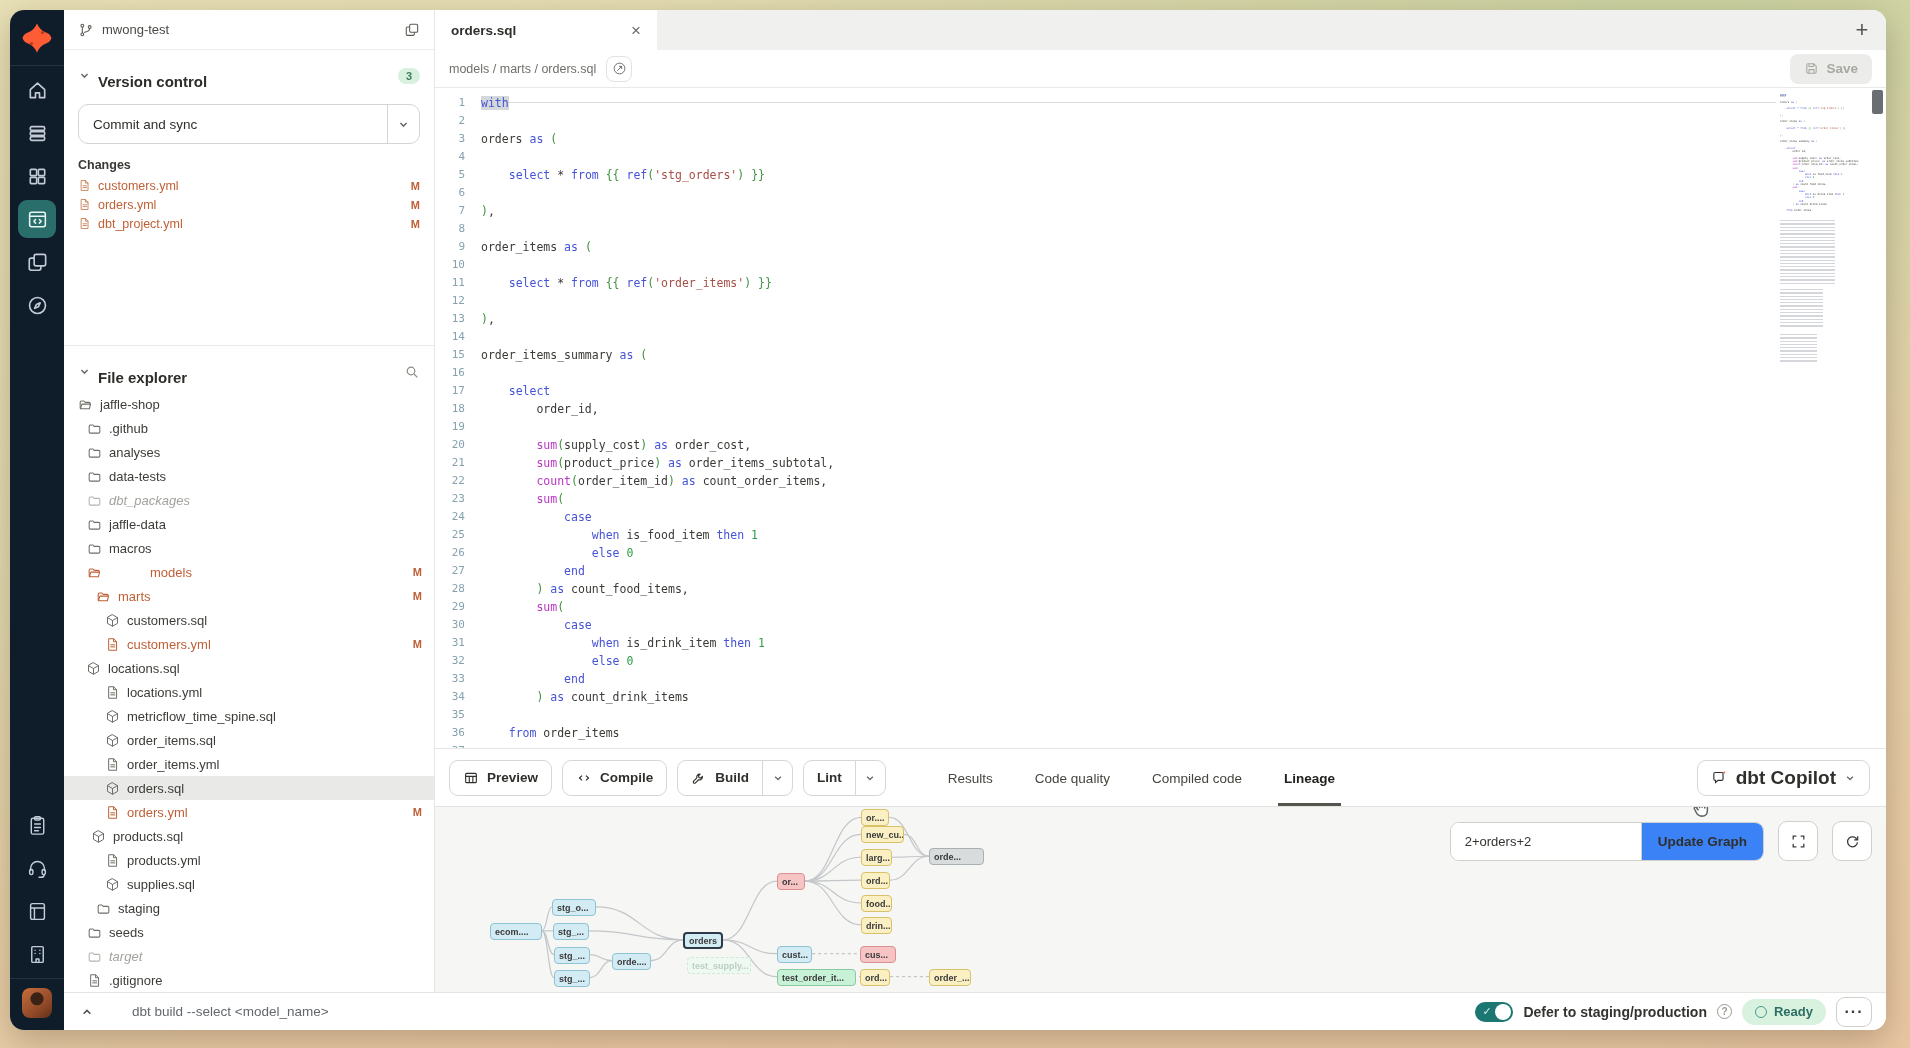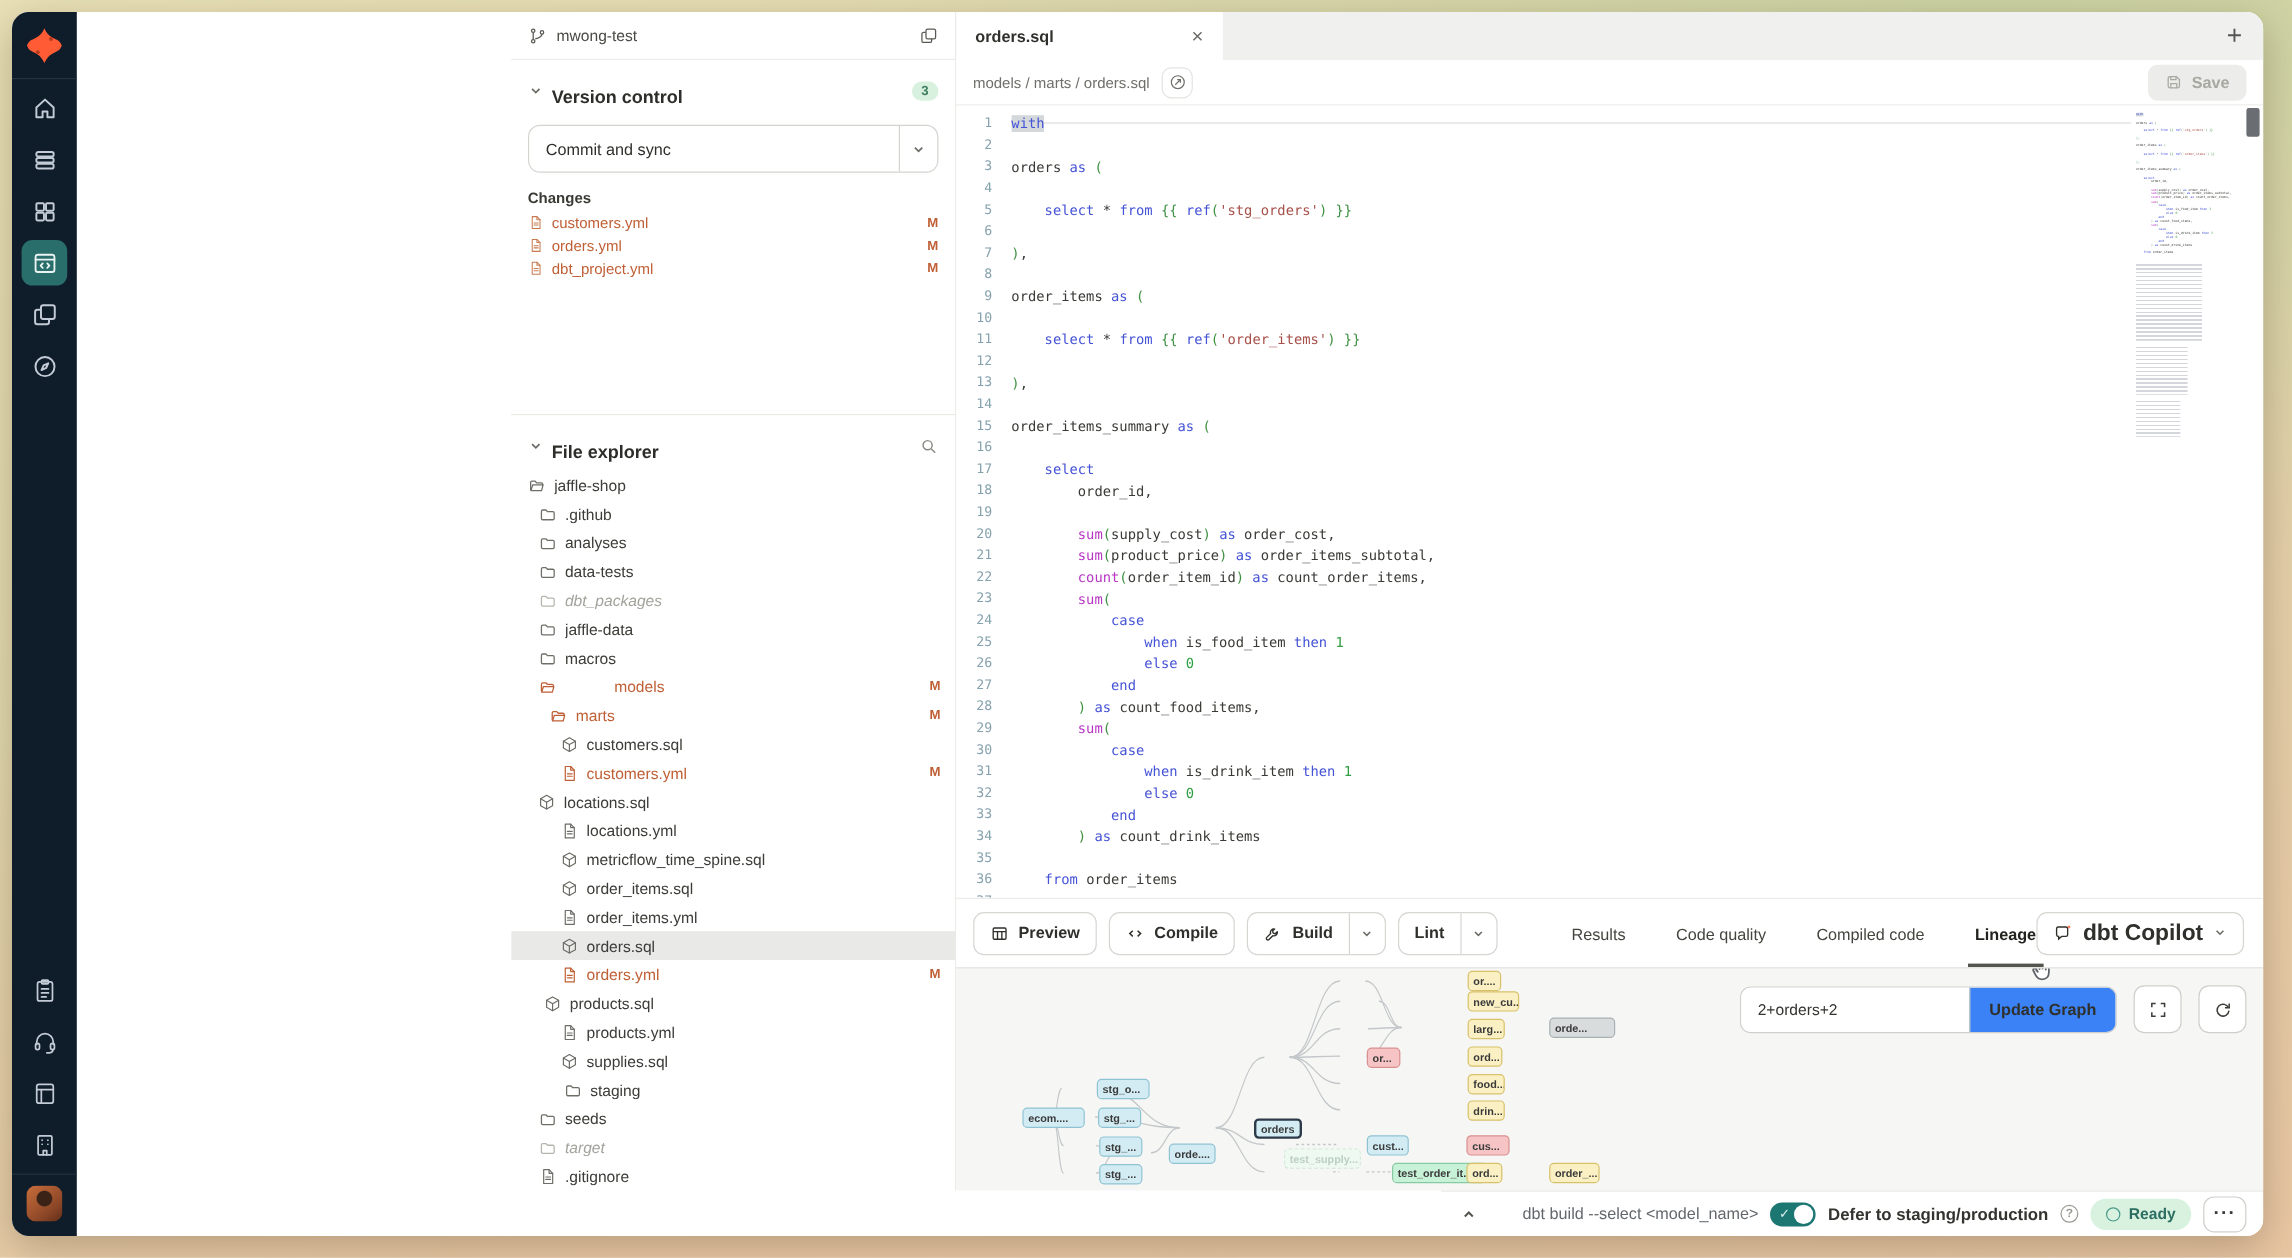--- a/index.html
+++ b/index.html
@@ -22,21 +22,21 @@
   .rail .logo{ width:34px; height:34px; margin:11px 0 10px; display:flex; align-items:center; justify-content:center; }
   .rail .sep{ width:54px; height:1px; background:#243242; }
   .rail .ric{ width:38px; height:38px; margin:5px 0; border-radius:9px; display:flex; align-items:center; justify-content:center; color:#c3ccd6; }
   .rail .ric svg{ width:23px; height:23px; }
   .rail .ric.active{ background:#2a6e6c; color:#eaf4f3; }
   .rail .spacer{ flex:1; }
   .avatar{ width:30px; height:30px; border-radius:8px; margin:9px 0 12px;
     background: radial-gradient(circle at 50% 36%, #3a2316 0 6px, rgba(0,0,0,0) 7px),
                 linear-gradient(140deg,#c96e3c 0%,#8a4526 70%,#5e2e18 100%); }
   
-  .rightcol{ flex:1; display:flex; flex-direction:column; min-width:0;align-items:flex-end; }
+  .rightcol{ flex:1; display:flex; flex-direction:column; min-width:0; }
   .content-row{ flex:1; display:flex; min-height:0; }
   
   .sidebar{ width:371px; flex:0 0 371px; border-right:1px solid #e6e6e3; display:flex; flex-direction:column; background:#fff; }
   .branch-row{ height:40px; display:flex; align-items:center; padding:0 14px; gap:8px; border-bottom:1px solid #ececea; color:#4a4a45; }
   .branch-row svg{ width:16px; height:16px; color:#5a5a55; }
   .branch-name{ font-size:13px; flex:1; }
   .icon-btn{ color:#8a8a85; display:flex; align-items:center; }
   .icon-btn svg{ width:16px; height:16px; }
   .sec-head{ display:flex; align-items:center; gap:7px; padding:11px 14px 6px; }
   .sec-head .chev{ color:#6c6c66; display:flex; } .sec-head .chev svg{ width:13px; height:13px; }
@@ -102,21 +102,21 @@
   .copilot{ margin-left:auto; margin-right:2px; height:36px; border:1px solid #d6d6d2; border-radius:9px; display:flex; align-items:center; gap:8px; padding:0 13px; font-size:19px; font-weight:600; color:#2f2f2b; background:#fff; }
   .copilot svg{ width:17px; height:17px; }
   .copilot .cp-chev svg{ width:12px; height:12px; color:#6c6c66; }
   
   .lineage{ position:relative; height:186px; flex:0 0 186px; background:#f6f6f4; border-top:1px solid #e3e3e0; overflow:hidden; }
   .lineage svg.edges{ position:absolute; inset:0; width:100%; height:100%; }
   .lnode{ position:absolute; height:17px; border-radius:4px; border:1px solid; font-size:9px; font-weight:700; color:#3a3a3a; display:flex; align-items:center; padding:0 4px; white-space:nowrap; overflow:hidden; font-family:"Liberation Sans", sans-serif; }
   .lnode.c-blue{ background:#d3ecf4; border-color:#8fc3d4; }
   .lnode.c-yellow{ background:#fbf0c4; border-color:#d8c169; }
   .lnode.c-pink{ background:#f6c4c4; border-color:#d99090; }
-  .lnode.c-green{ background:#c8f2d8; border-color:#86c9a2;margin-left:21px; }
+  .lnode.c-green{ background:#c8f2d8; border-color:#86c9a2; }
   .lnode.c-gray{ background:#d8dcdd; border-color:#a8b0b3; }
   .lnode.selected{ border:2px solid #2c3a49; font-weight:700; }
   .lnode.ghost{ background:#eef9f1; border:1px dashed #cfe8d8; color:#bccfc2; }
   .lin-controls{ position:absolute; top:14px; right:14px; display:flex; align-items:center; gap:14px; }
   .selector-combo{ display:flex; height:39px; border:1px solid #cfcfcb; border-radius:9px; background:#fff; overflow:hidden; }
   .selector-input{ width:190px; border:none; outline:none; padding:0 14px; font-size:13px; color:#33332f; font-family:"Liberation Sans", sans-serif; background:#fff; }
   .update-btn{ border-left:1px solid #cfcfcb; display:flex; align-items:center; padding:0 16px; font-size:13.5px; font-weight:600; color:#2f2f2b; background:#3b82f6; }
   .sq-btn{ width:40px; height:40px; border:1px solid #cfcfcb; border-radius:9px; background:#fff; display:flex; align-items:center; justify-content:center; color:#3c3c38; }
   .sq-btn svg{ width:17px; height:17px; }
   .hand-cursor{ position:absolute; top:-12px; right:172px; width:26px; height:26px; color:#5f6368; }
@@ -446,21 +446,21 @@
               </svg>
               <span class="tree-label">products.yml</span>
             </div>
             <div class="tree-row" style="padding-left: 41px;">
               <svg viewBox="0 0 24 24" fill="none" stroke="currentColor" stroke-width="1.6" stroke-linecap="round" stroke-linejoin="round">
                 <path d="M12 2.8 20 7.4v9.2L12 21.2 4 16.6V7.4Z"></path>
                 <path d="M4 7.4l8 4.6 8-4.6M12 12v9"></path>
               </svg>
               <span class="tree-label">supplies.sql</span>
             </div>
-            <div class="tree-row" style="padding-left: 44px;">
+            <div class="tree-row" style="padding-left: 32px;">
               <svg viewBox="0 0 24 24" fill="none" stroke="currentColor" stroke-width="1.7" stroke-linecap="round" stroke-linejoin="round">
                 <path d="M3.5 8.2c0-1 .8-1.8 1.8-1.8h4.2l2 2.2h7.2c1 0 1.8.8 1.8 1.8v7.2c0 1-.8 1.8-1.8 1.8H5.3c-1 0-1.8-.8-1.8-1.8Z"></path>
               </svg>
               <span class="tree-label">staging</span>
             </div>
             <div class="tree-row" style="padding-left: 23px;">
               <svg viewBox="0 0 24 24" fill="none" stroke="currentColor" stroke-width="1.7" stroke-linecap="round" stroke-linejoin="round">
                 <path d="M3.5 8.2c0-1 .8-1.8 1.8-1.8h4.2l2 2.2h7.2c1 0 1.8.8 1.8 1.8v7.2c0 1-.8 1.8-1.8 1.8H5.3c-1 0-1.8-.8-1.8-1.8Z"></path>
               </svg>
               <span class="tree-label">seeds</span>

